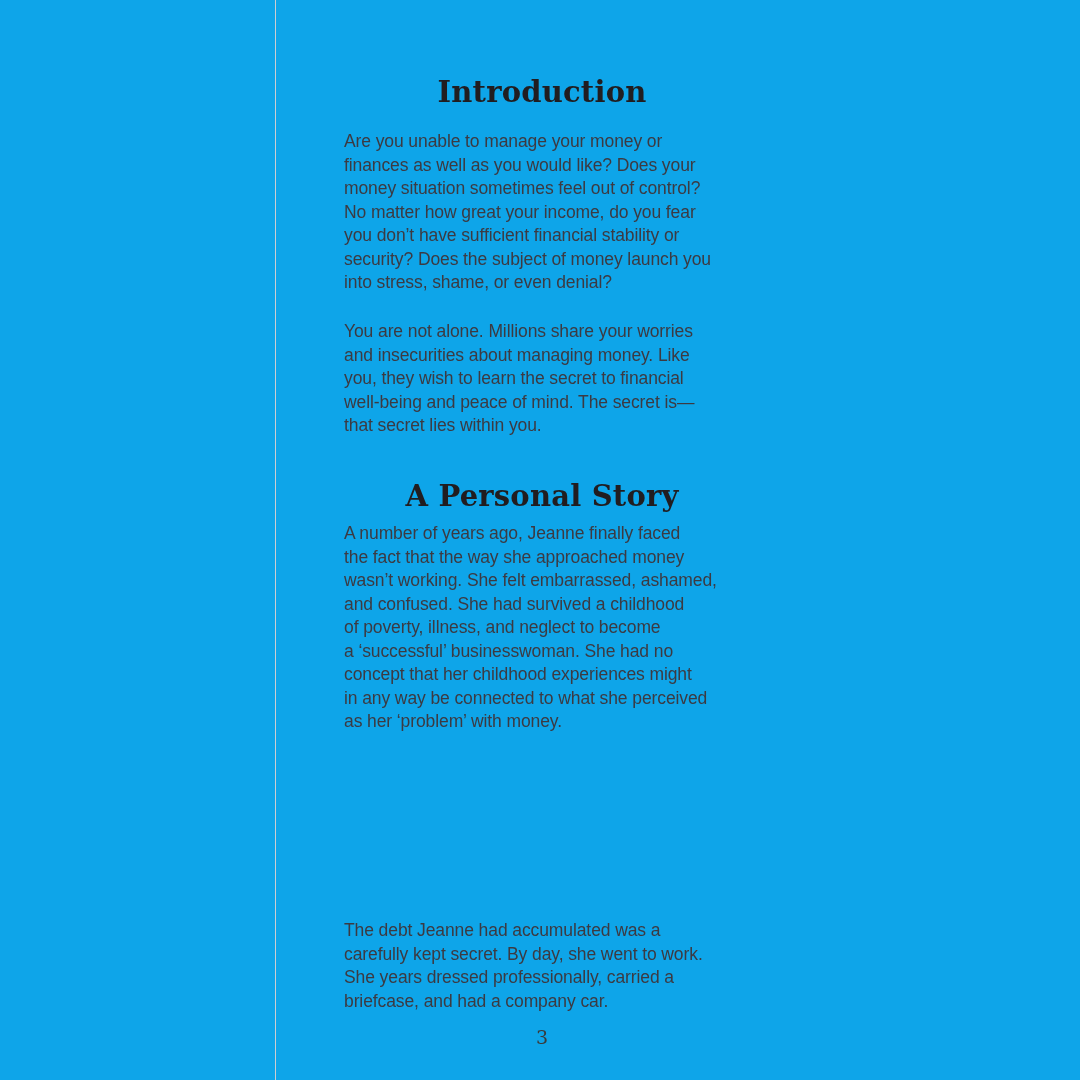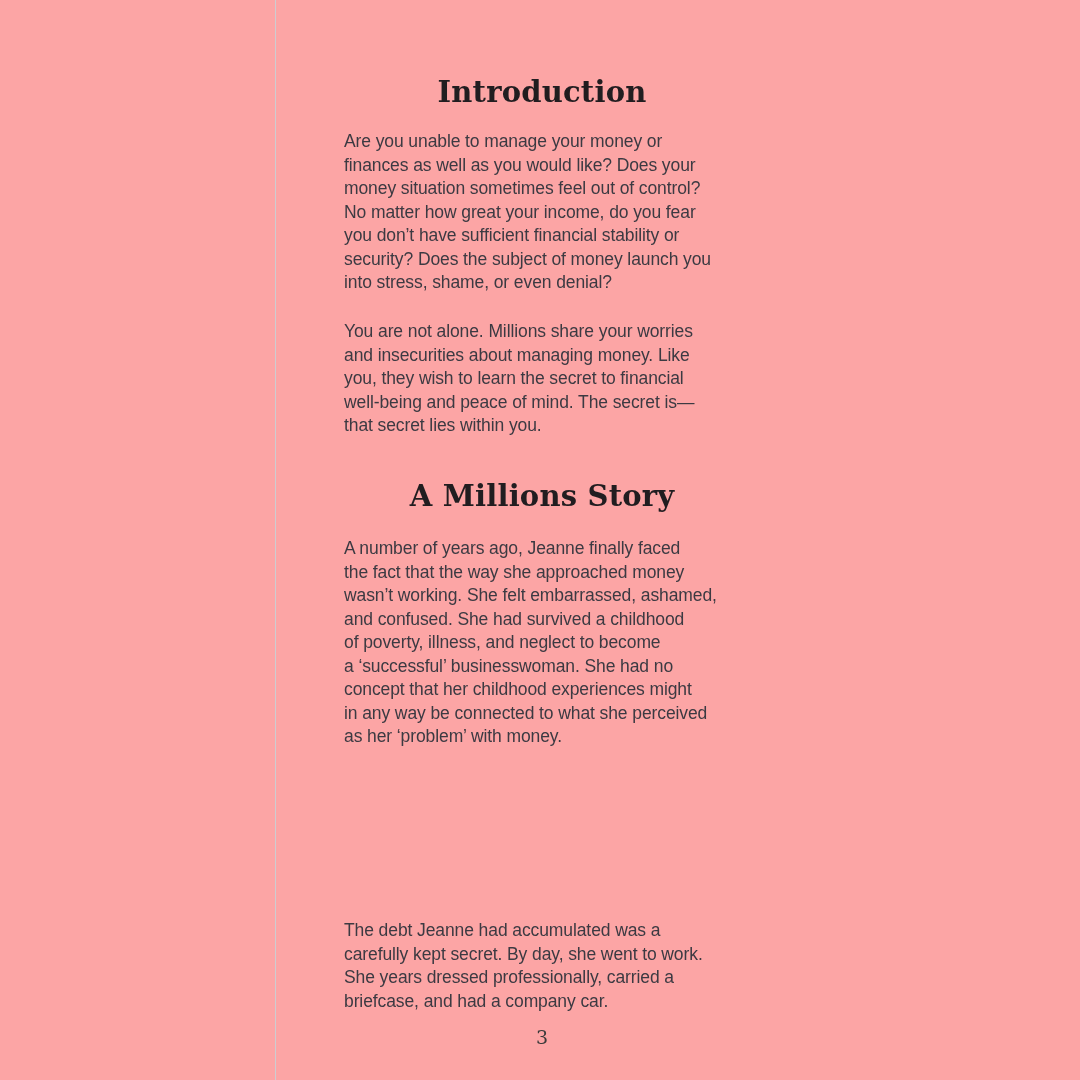--- a/index.html
+++ b/index.html
@@ -1,20 +1,20 @@
 <!DOCTYPE html>
 <html><head>
 <meta charset="utf-8">
 <style>
   html, body { margin: 0; padding: 0; background: #ffffff; }
   .page {
     position: relative;
     width: 1080px;
     height: 1080px;
-    background: #fca5a5;
+    background: #0ea5e9;
     overflow: hidden;
     font-family: "Liberation Sans", sans-serif;
   }
   .edge-line {
     position: absolute;
     left: 275px;
     top: 0;
     width: 1px;
     height: 1080px;
     background: #cdcdd1;
@@ -76,23 +76,23 @@
 you don’t have sufficient financial stability or
 security? Does the subject of money launch you
 into stress, shame, or even denial?</p>
 
     <p class="para" style="top:320px">You are not alone. Millions share your worries
 and insecurities about managing money. Like
 you, they wish to learn the secret to financial
 well-being and peace of mind. The secret is—
 that secret lies within you.</p>
 
-    <h1 class="heading" style="top:478px">A Millions Story</h1>
+    <h1 class="heading" style="top:478px">A Personal Story</h1>
 
-    <p class="para" style="top:537px">A number of years ago, Jeanne finally faced
+    <p class="para" style="top:522px">A number of years ago, Jeanne finally faced
 the fact that the way she approached money
 wasn’t working. She felt embarrassed, ashamed,
 and confused. She had survived a childhood
 of poverty, illness, and neglect to become
 a ‘successful’ businesswoman. She had no
 concept that her childhood experiences might
 in any way be connected to what she perceived
 as her ‘problem’ with money.</p>
 
 

